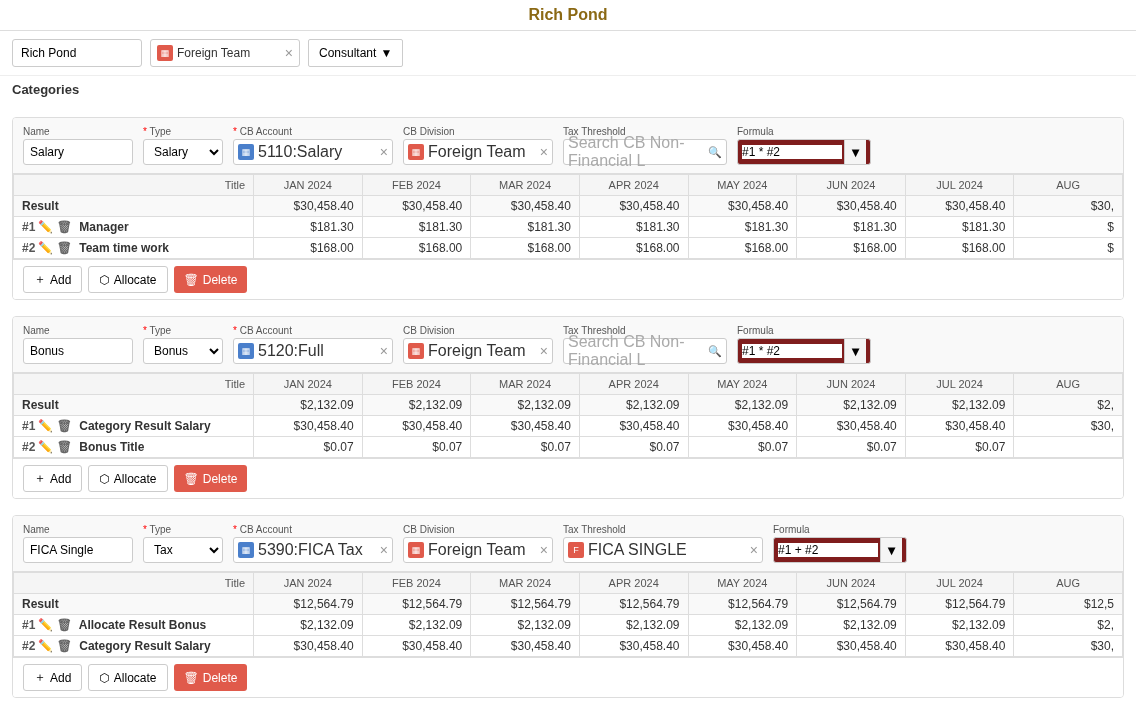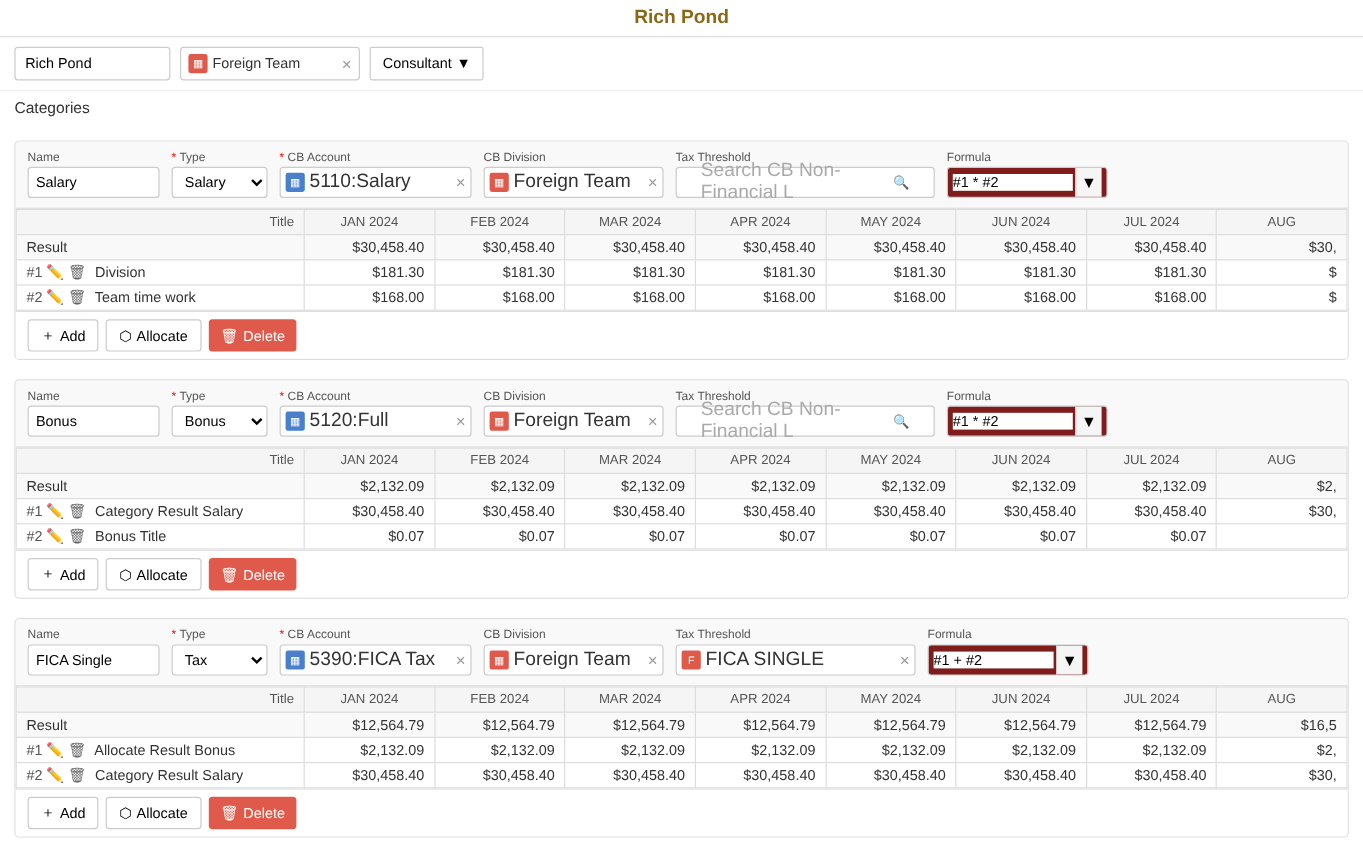--- a/index.html
+++ b/index.html
@@ -77,21 +77,21 @@
       height: 28px;
       background: #fff;
       cursor: pointer;
       display: flex;
       align-items: center;
       gap: 4px;
     }
     .categories-label {
       padding: 6px 12px 4px;
       font-size: 13px;
-      font-weight: normal;
+      font-weight: bold;
       color: #333;
     }
     .category-section {
       margin: 16px 12px;
       border: 1px solid #ddd;
       border-radius: 4px;
       overflow: hidden;
     }
     .category-header {
       padding: 8px 10px;
@@ -153,23 +153,23 @@
       gap: 4px;
       width: 150px;
       background: #fff;
     }
     .tax-threshold-field {
       display: flex;
       align-items: center;
       border: 1px solid #ccc;
       border-radius: 3px;
       height: 26px;
-      padding: 0 20px;
+      padding: 0 4px;
       gap: 20px;
-      width: 216px;
+      width: 164px;
       background: #fff;
     }
     .formula-field {
       display: flex;
       align-items: center;
       border: 1px solid #ccc;
       border-radius: 3px;
       height: 26px;
       padding: 0 4px;
       gap: 2px;
@@ -236,20 +236,21 @@
     .data-table td {
       border: 1px solid #ddd;
       padding: 3px 8px;
       font-size: 12px;
       text-align: right;
       white-space: nowrap;
     }
     .data-table td.title-cell {
       text-align: left;
       background: #f9f9f9;
+      font-weight: bold;
     }
     .data-table td.result-cell {
       background: #f9f9f9;
       font-weight: normal;
     }
     .data-table tr.result-row td {
       background: #f9f9f9;
     }
     .data-table tr.data-row td {
       background: #fff;
@@ -421,21 +422,21 @@
 
           <tr class="data-row">
             <td class="title-cell">
               
               <span class="number-col">#1</span>
               <span class="row-actions">
                 <span class="action-icon">✏️</span>
                 <span class="action-icon">🗑</span>
               </span>
               
-              <span>Division</span>
+              <span>Manager</span>
             </td>
             <td class="">$181.30</td>
             <td class="">$181.30</td>
             <td class="">$181.30</td>
             <td class="">$181.30</td>
             <td class="">$181.30</td>
             <td class="">$181.30</td>
             <td class="">$181.30</td>
             <td class="">$</td>
           </tr>
@@ -680,21 +681,21 @@
               
               <span>Result</span>
             </td>
             <td class="result-cell">$12,564.79</td>
             <td class="result-cell">$12,564.79</td>
             <td class="result-cell">$12,564.79</td>
             <td class="result-cell">$12,564.79</td>
             <td class="result-cell">$12,564.79</td>
             <td class="result-cell">$12,564.79</td>
             <td class="result-cell">$12,564.79</td>
-            <td class="result-cell">$16,5</td>
+            <td class="result-cell">$12,5</td>
           </tr>
 
           <tr class="data-row">
             <td class="title-cell">
               
               <span class="number-col">#1</span>
               <span class="row-actions">
                 <span class="action-icon">✏️</span>
                 <span class="action-icon">🗑</span>
               </span>

